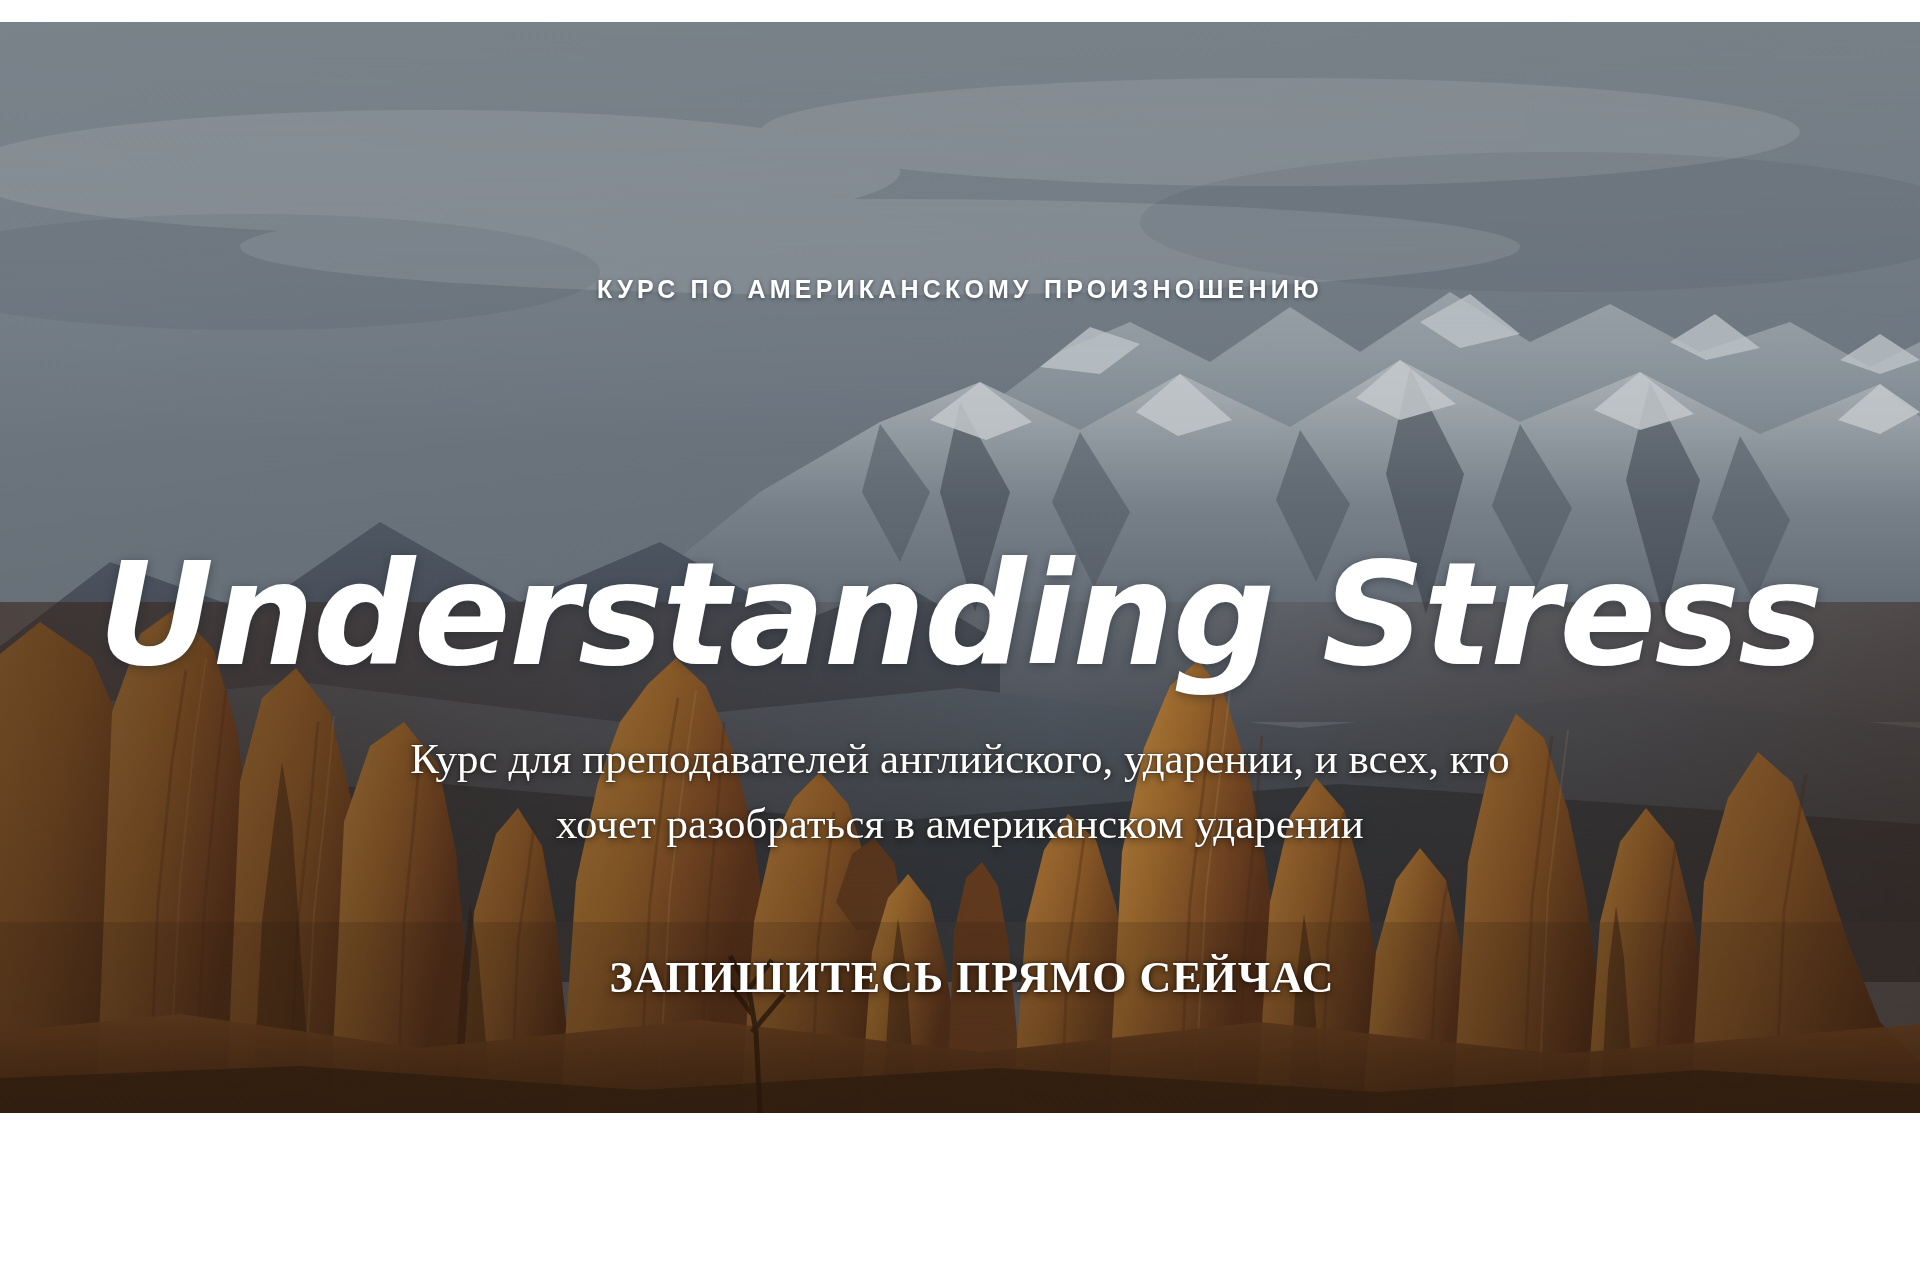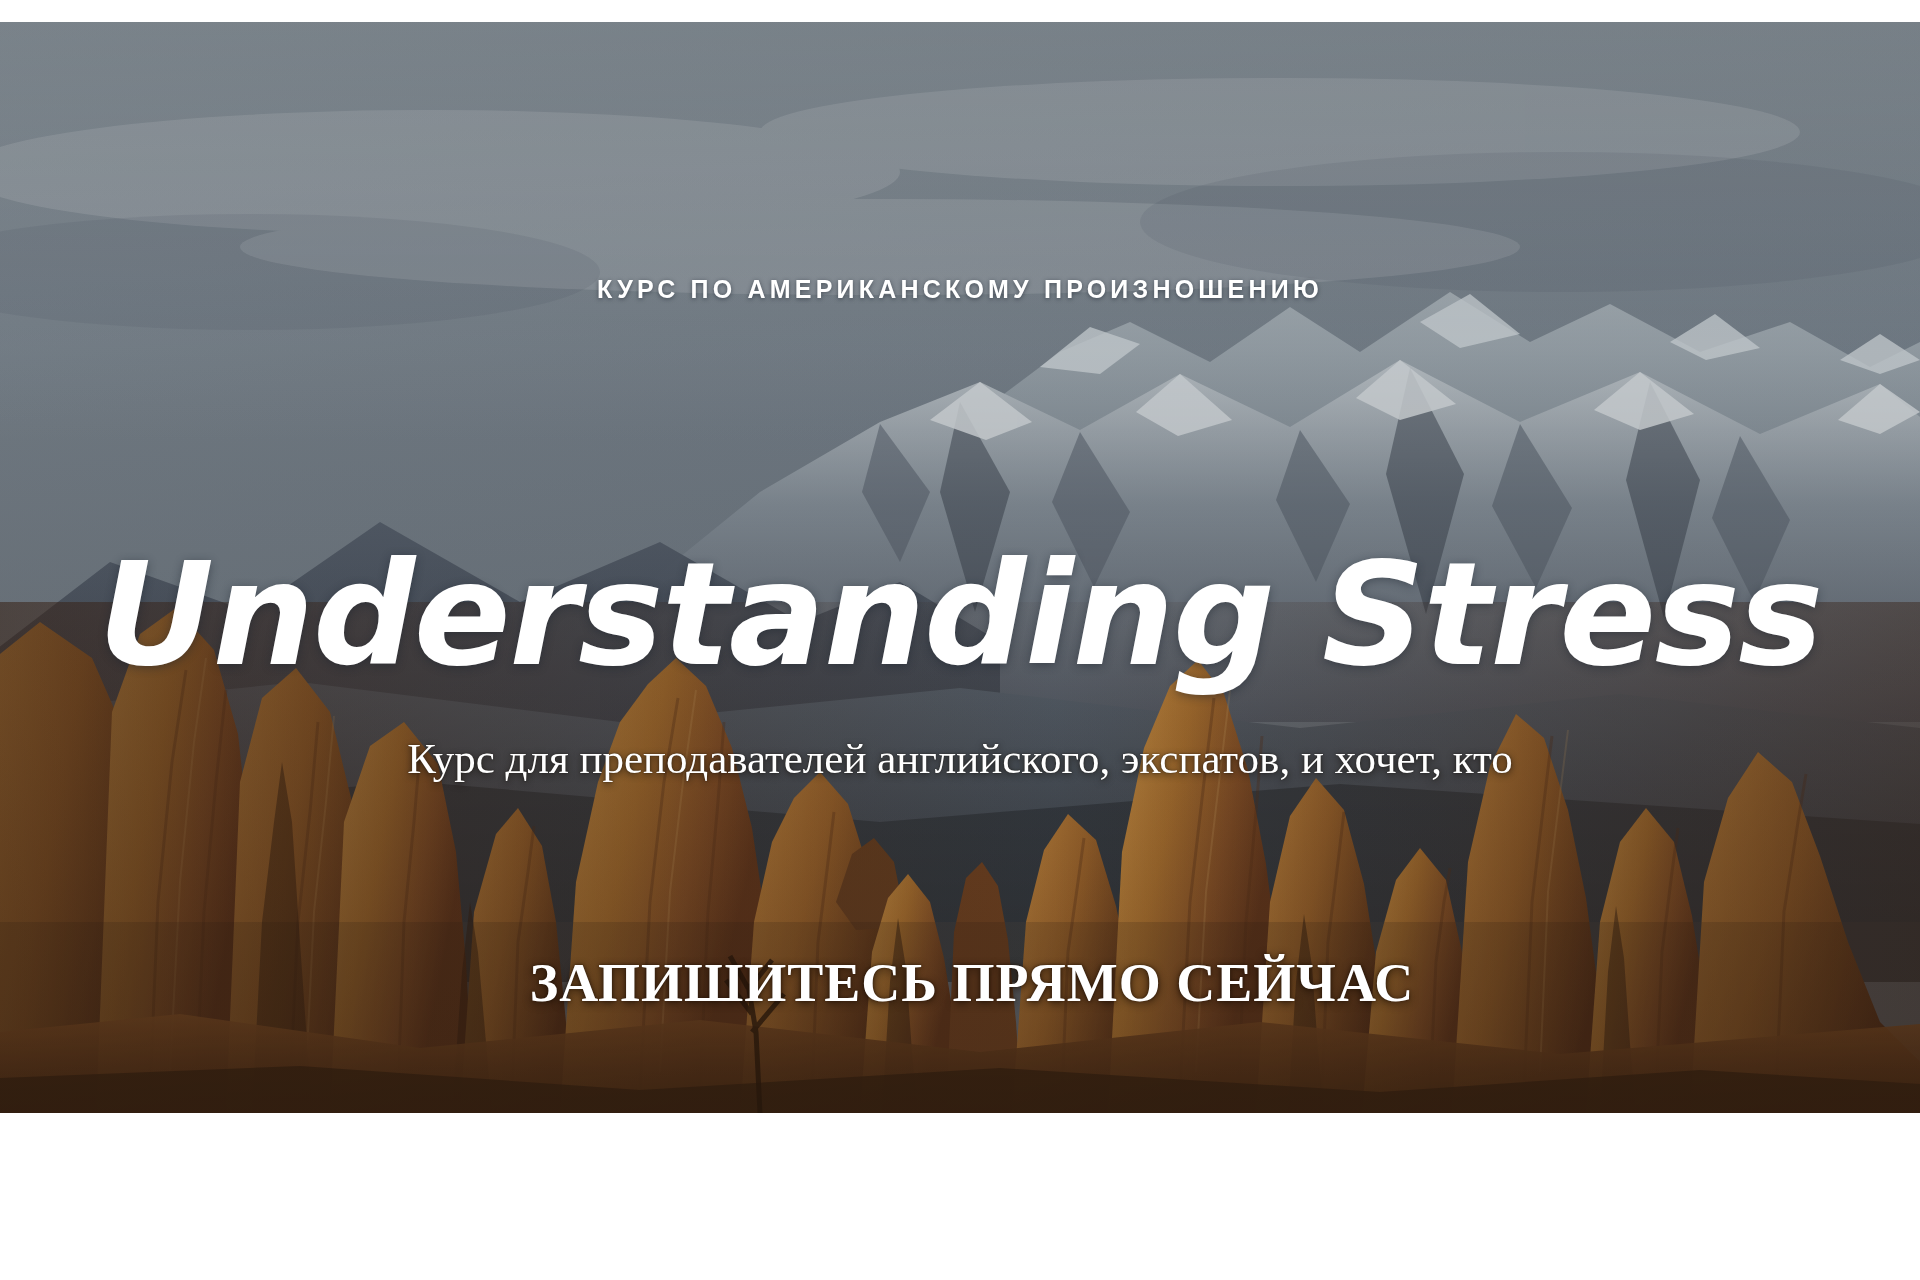--- a/index.html
+++ b/index.html
@@ -106,21 +106,21 @@
   }
   .subtitle .line { display: block; }
 
   .cta {
     position: absolute;
     top: 930px;
     left: 0;
     right: 0;
     color: #ffffff;
     font-family: "Liberation Serif", "DejaVu Serif", serif;
-    font-size: 54px;
+    font-size: 44px;
     font-weight: bold;
     letter-spacing: 1px;
     text-transform: uppercase;
     text-shadow: 0 2px 8px rgba(30,16,6,0.85), 0 0 3px rgba(30,16,6,0.7);
     cursor: pointer;
     white-space: nowrap;
     margin-left: 24px;
   }
 </style>
 </head>
@@ -341,20 +341,21 @@
 
     <div class="hero-scrim"></div>
 
     <div class="hero-content">
 
       <div class="eyebrow">КУРС ПО АМЕРИКАНСКОМУ ПРОИЗНОШЕНИЮ</div>
 
       <h1 class="headline">Understanding Stress</h1>
 
       <div class="subtitle">
-        <span class="line">Курс для преподавателей английского, экспатов, и хочет, кто</span>
+        <span class="line">Курс для преподавателей английского, ударении, и всех, кто</span>
+        <span class="line">хочет разобраться в американском ударении</span>
       </div>
 
       <div class="cta">ЗАПИШИТЕСЬ ПРЯМО СЕЙЧАС</div>
 
     </div>
   </div>
 </div>
 
 </body></html>

